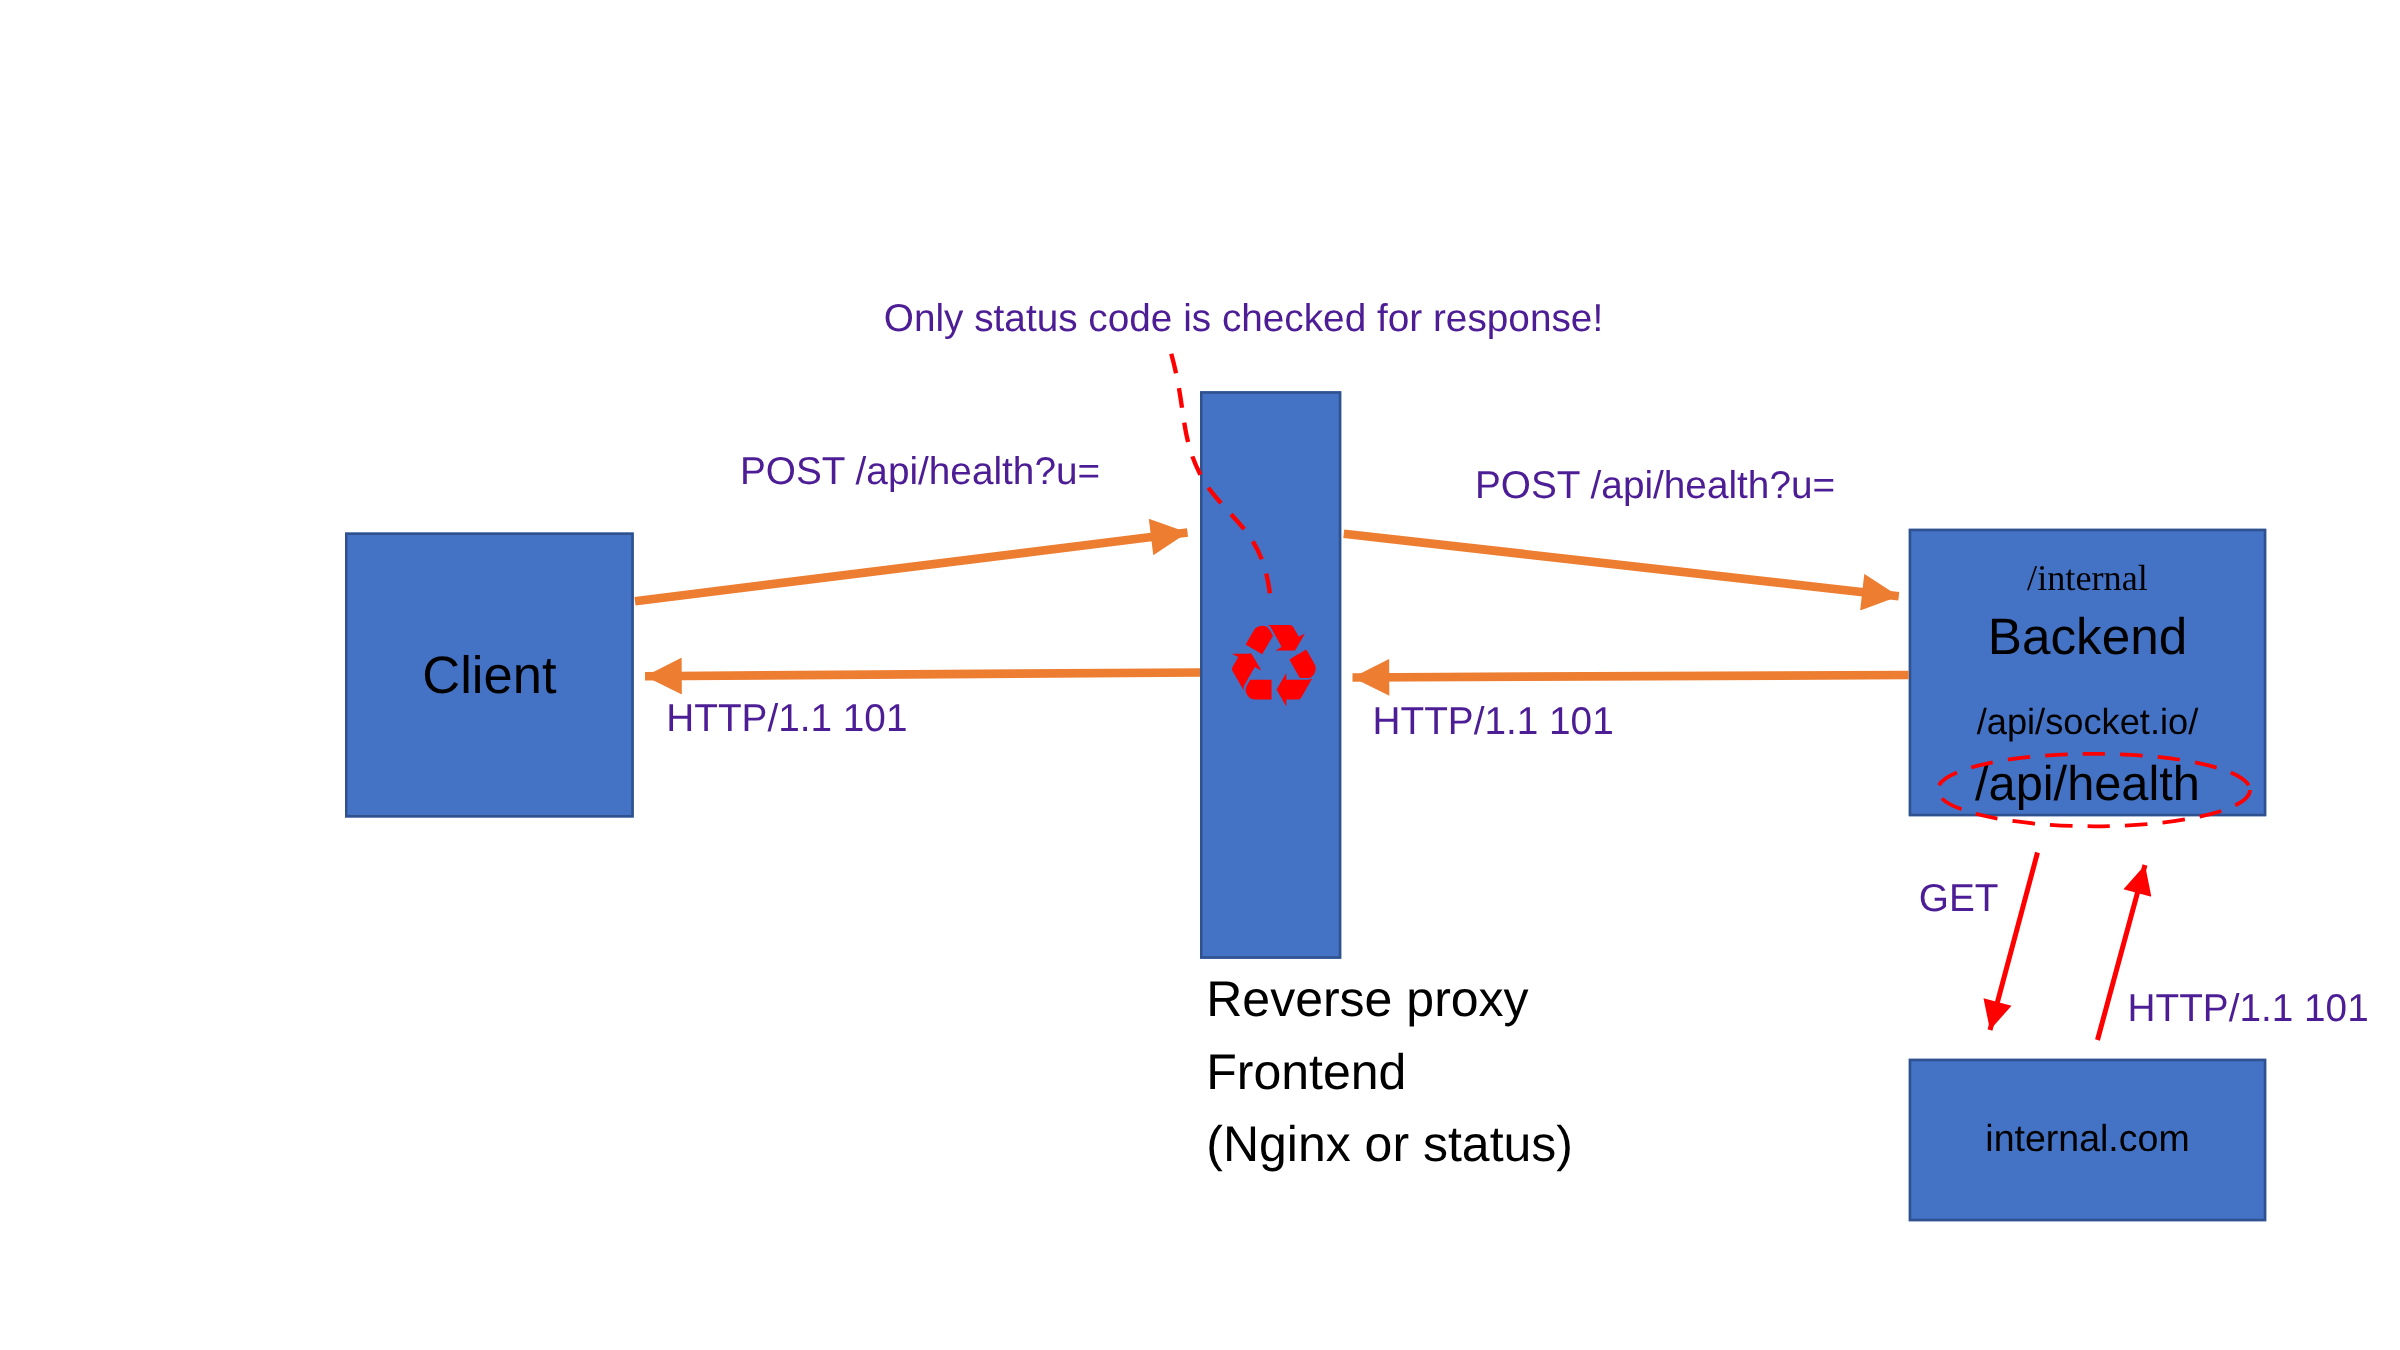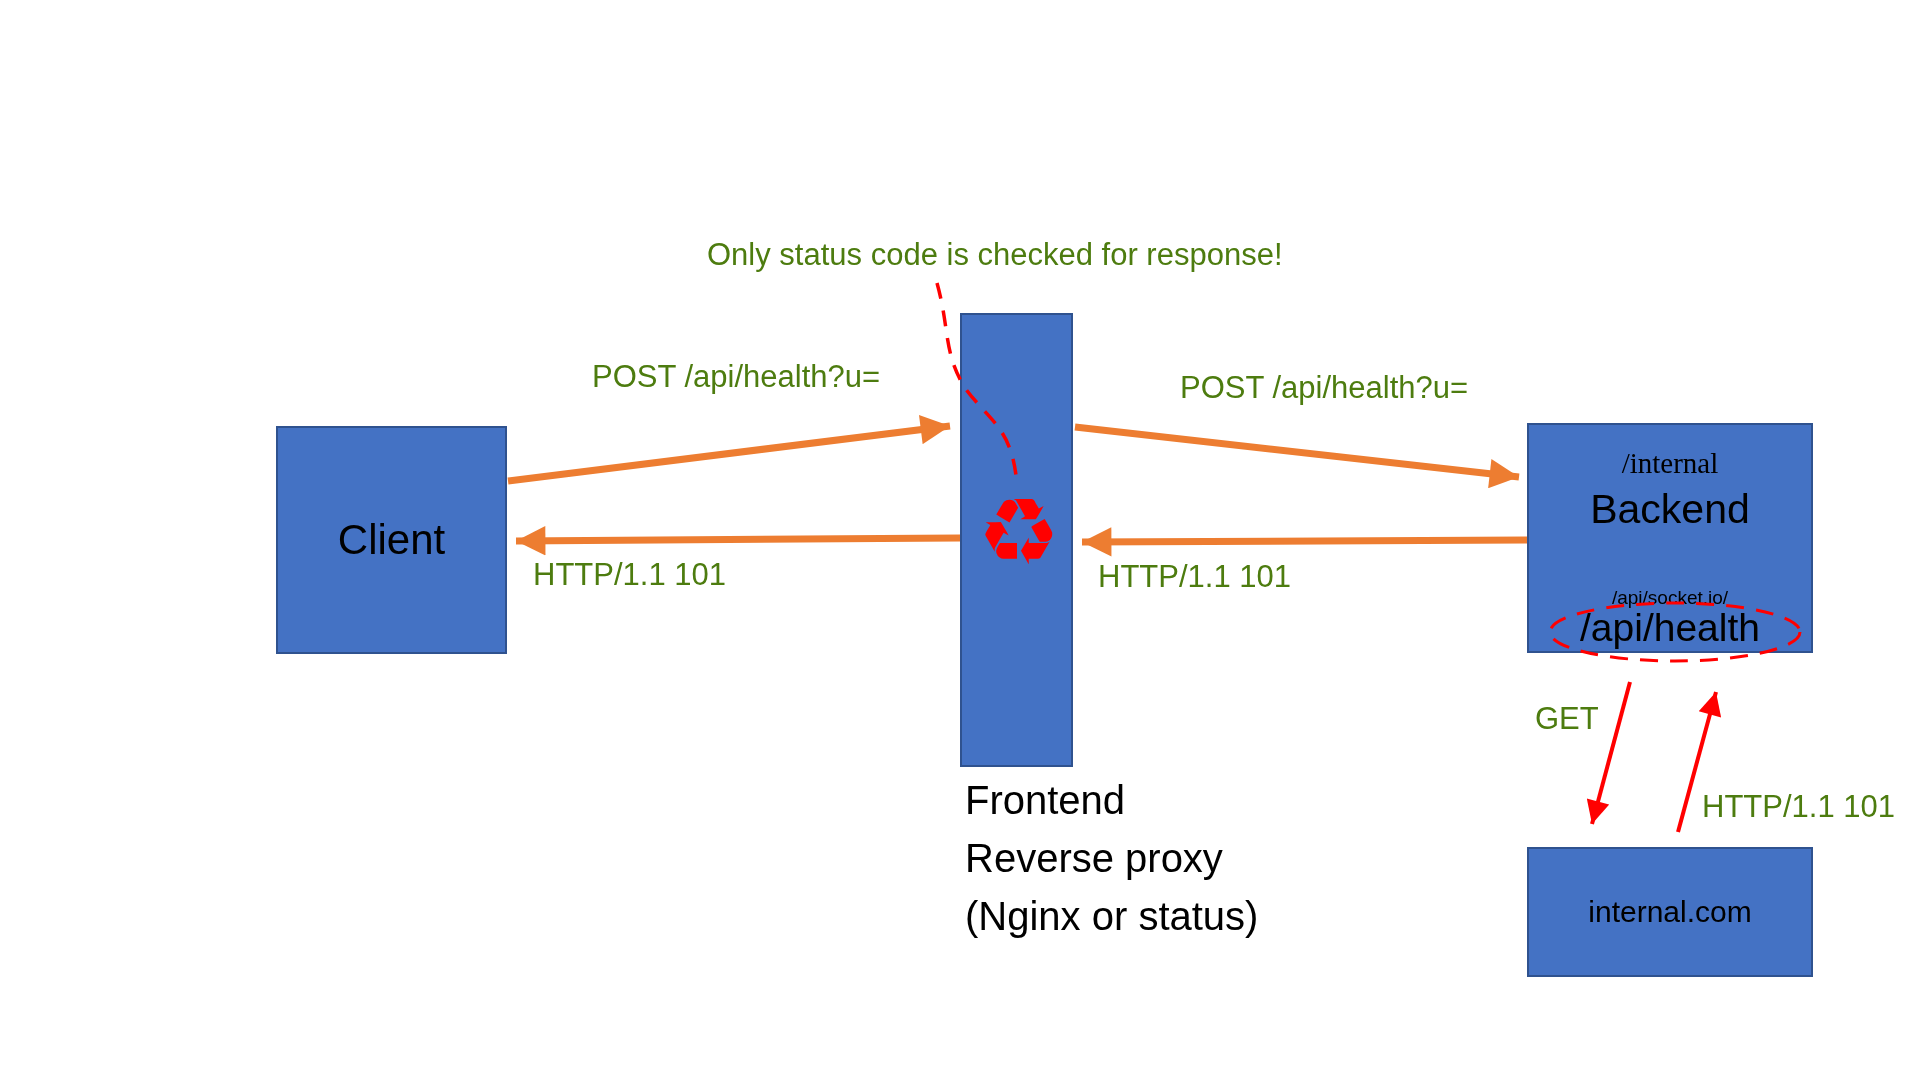--- a/index.html
+++ b/index.html
@@ -27,35 +27,35 @@
   .node-client   { left: 276px;  top: 426px; width: 231px; height: 228px; font-size: 42px; }
   .node-frontend { left: 960px;  top: 313px; width: 113px; height: 454px; }
   .node-backend  { left: 1527px; top: 423px; width: 286px; height: 230px; }
   .node-attacker { left: 1527px; top: 847px; width: 286px; height: 130px; font-size: 30px; }
 
   .label {
     position: absolute;
     font-size: 31px;
     line-height: 40px;
     white-space: nowrap;
-    color: #4d7c0f;
+    color: #4c1d95;
   }
   .annotation { font-size: 31px; }
 
   .backend-line {
     position: absolute;
     left: 1527px;
     width: 286px;
     text-align: center;
     white-space: nowrap;
     z-index: 3;
   }
   .backend-internal { top: 443px; font-size: 29px; line-height: 40px; font-family: Liberation Serif, serif; }
   .backend-title    { top: 483px; font-size: 41px; line-height: 52px; }
-  .backend-socket   { top: 578px; font-size: 19px; line-height: 40px; }
+  .backend-socket   { top: 558px; font-size: 29px; line-height: 40px; }
   .backend-health   { top: 608px; font-size: 39px; line-height: 40px; }
 
   .frontend-caption {
     position: absolute;
     left: 965px;
     top: 771px;
     font-size: 40px;
     line-height: 58px;
     white-space: nowrap;
   }
@@ -97,22 +97,22 @@
   <div class="backend-line backend-internal">/internal</div>
   <div class="backend-line backend-title">Backend</div>
   <div class="backend-line backend-socket">/api/socket.io/</div>
   <div class="backend-line backend-health">/api/health</div>
 
   <div class="node node-attacker">
     <span>internal.com</span>
   </div>
 
   <div class="frontend-caption">
+    <div>Reverse proxy</div>
     <div>Frontend</div>
-    <div>Reverse proxy</div>
     <div>(Nginx or status)</div>
   </div>
 
   <div class="recycle">♻</div>
 
   <div class="label" style="left:592px; top:357px;">POST /api/health?u=</div>
 
   <div class="label" style="left:1180px; top:368px;">POST /api/health?u=</div>
 
   <div class="label" style="left:533px; top:555px;">HTTP/1.1 101</div>

